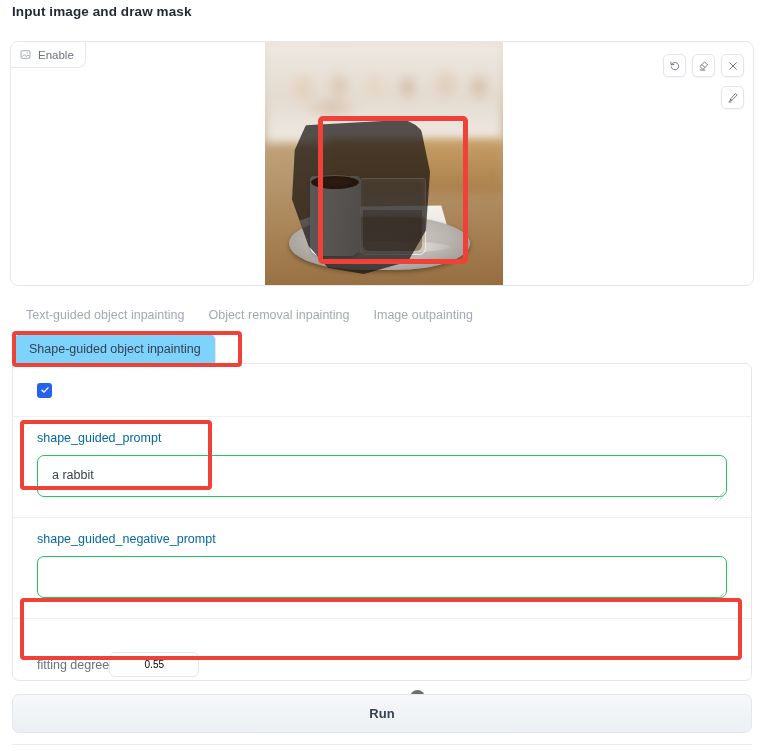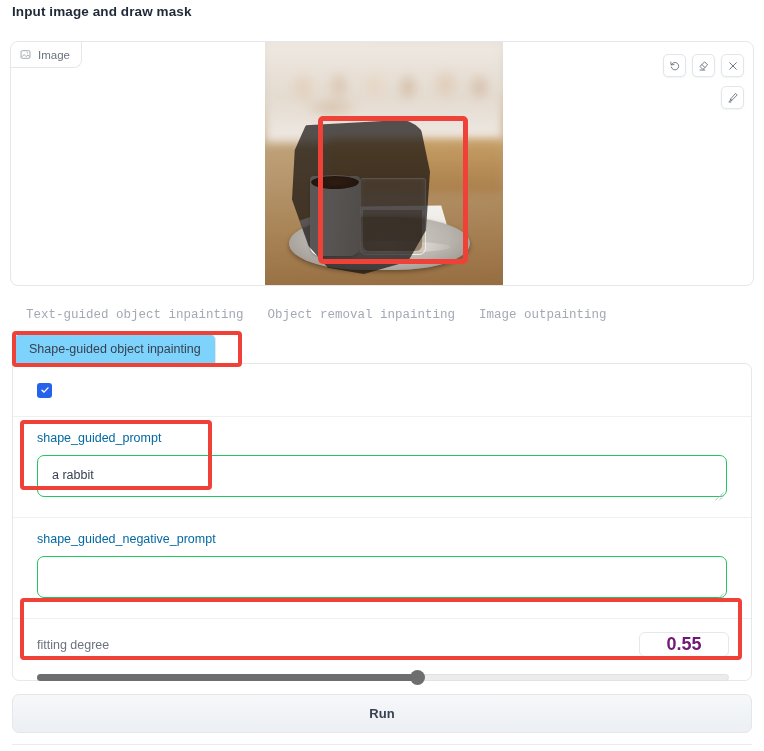--- a/index.html
+++ b/index.html
@@ -204,21 +204,20 @@
     width: 740px;
     display: flex;
     align-items: center;
   }
   .tab {
     font-size: 12.5px;
     color: #a3a9b3;
     padding: 5px 12px 7px 12px;
     cursor: pointer;
     white-space: nowrap;
-    font-family: Liberation Mono, monospace;
   }
   .tab.first { padding-left: 14px; }
 
   .tab-selected {
     position: absolute;
     left: 14px;
     top: 333px;
     height: 31px;
     display: flex;
     align-items: center;
@@ -307,41 +306,40 @@
     height: 11px;
     pointer-events: none;
   }
 
   .row-slider {
     padding: 13px 22px 14px 24px;
   }
   .slider-head {
     display: flex;
     align-items: center;
-    justify-content: space-between;
     margin-bottom: 13px;
+    margin-top: 20px;
   }
   .slider-label {
     font-size: 12.5px;
     color: #6b7280;
   }
   .slider-number {
     width: 90px;
     height: 25px;
     border: 1px solid #e5e7eb;
     border-radius: 6px;
     background: #ffffff;
     display: flex;
     align-items: center;
     justify-content: center;
-    font-size: 18px;
-    color: #701a75;
+    font-size: 10px;
+    color: #000000;
     box-sizing: border-box;
     cursor: text;
-    font-weight: bold;
   }
   .slider-track-wrap {
     position: relative;
     height: 14px;
   }
   .slider-track {
     position: absolute;
     left: 0; right: 0; top: 4px;
     height: 7px;
     border-radius: 4px;
@@ -417,21 +415,21 @@
 
   <div class="image-tag">
     <span>
       <svg width="11" height="11" viewBox="0 0 16 16" fill="none" stroke="#9aa0a8" stroke-width="1.3">
         <rect x="1.5" y="2.5" width="13" height="11" rx="1.5"></rect>
         <path d="M2.5 11.5 L6 8 L9 11"></path>
         <path d="M9 11 L11.5 8.8 L13.8 11"></path>
         <circle cx="10.6" cy="5.6" r="1.05" fill="#9aa0a8" stroke="none"></circle>
       </svg>
     </span>
-    <span>Image</span>
+    <span>Enable</span>
   </div>
 
   <div class="photo-wrap">
     <div class="photo">
       <div class="bg-blur"></div>
       <div class="board"></div>
       <div class="napkin"></div>
       <div class="tray"></div>
       <div class="tray-shine"></div>
       <div class="cup"></div>

